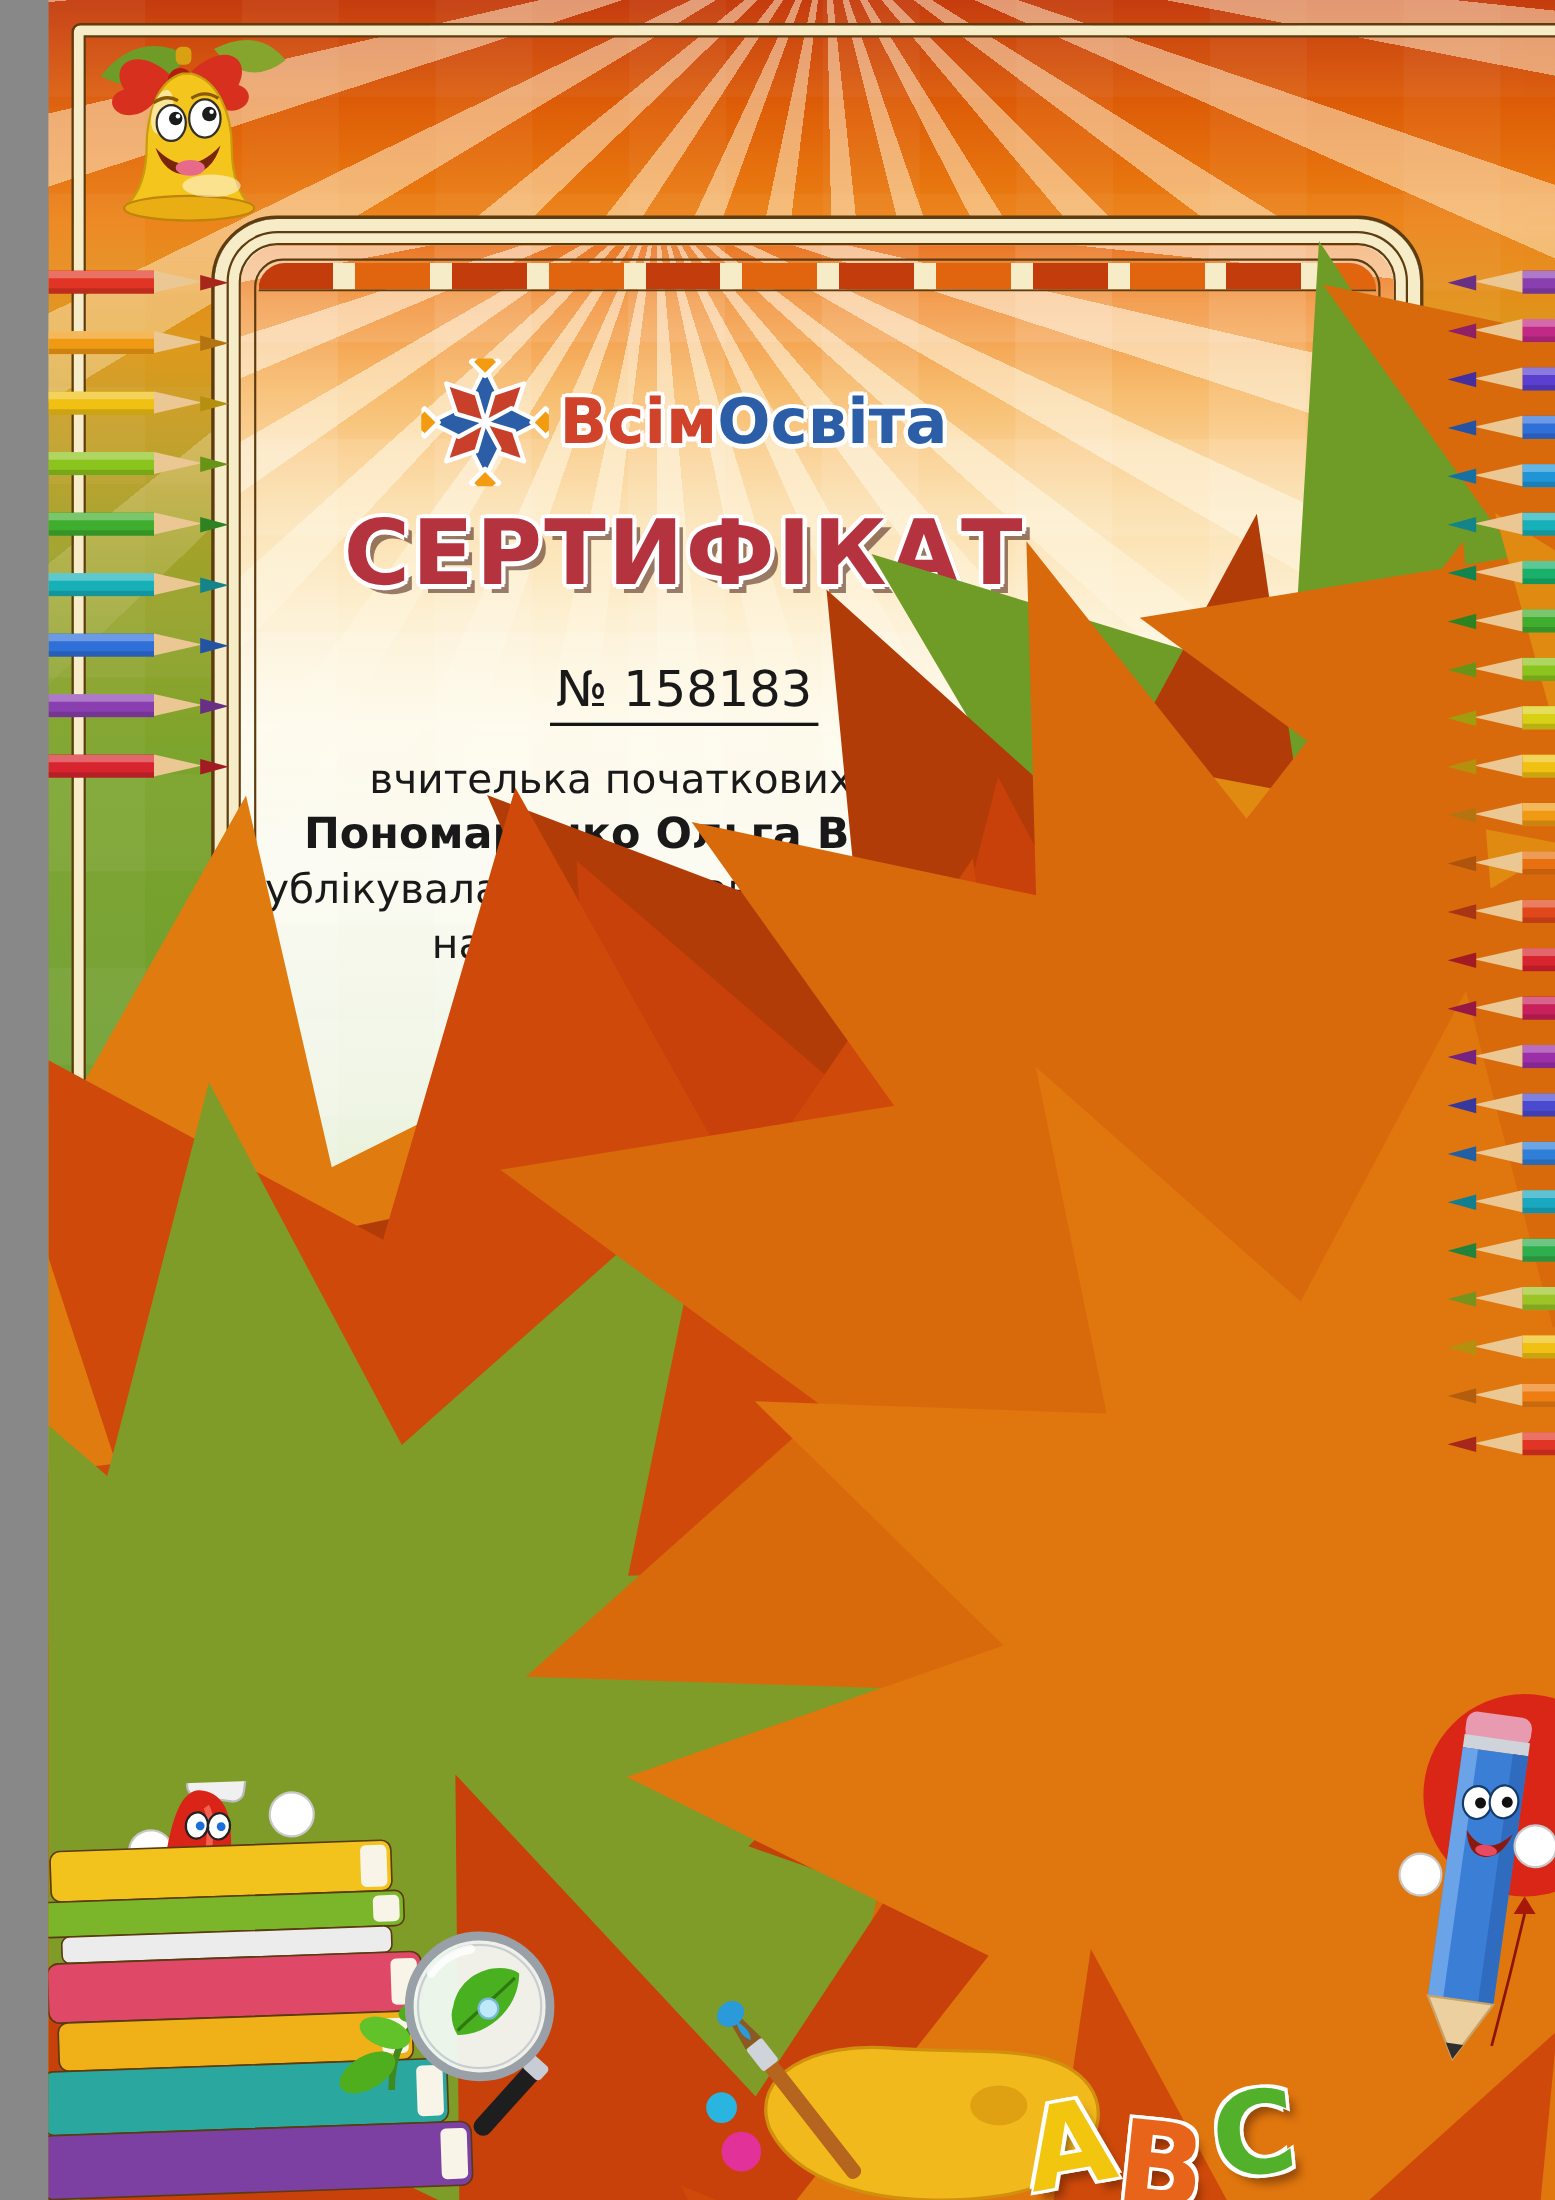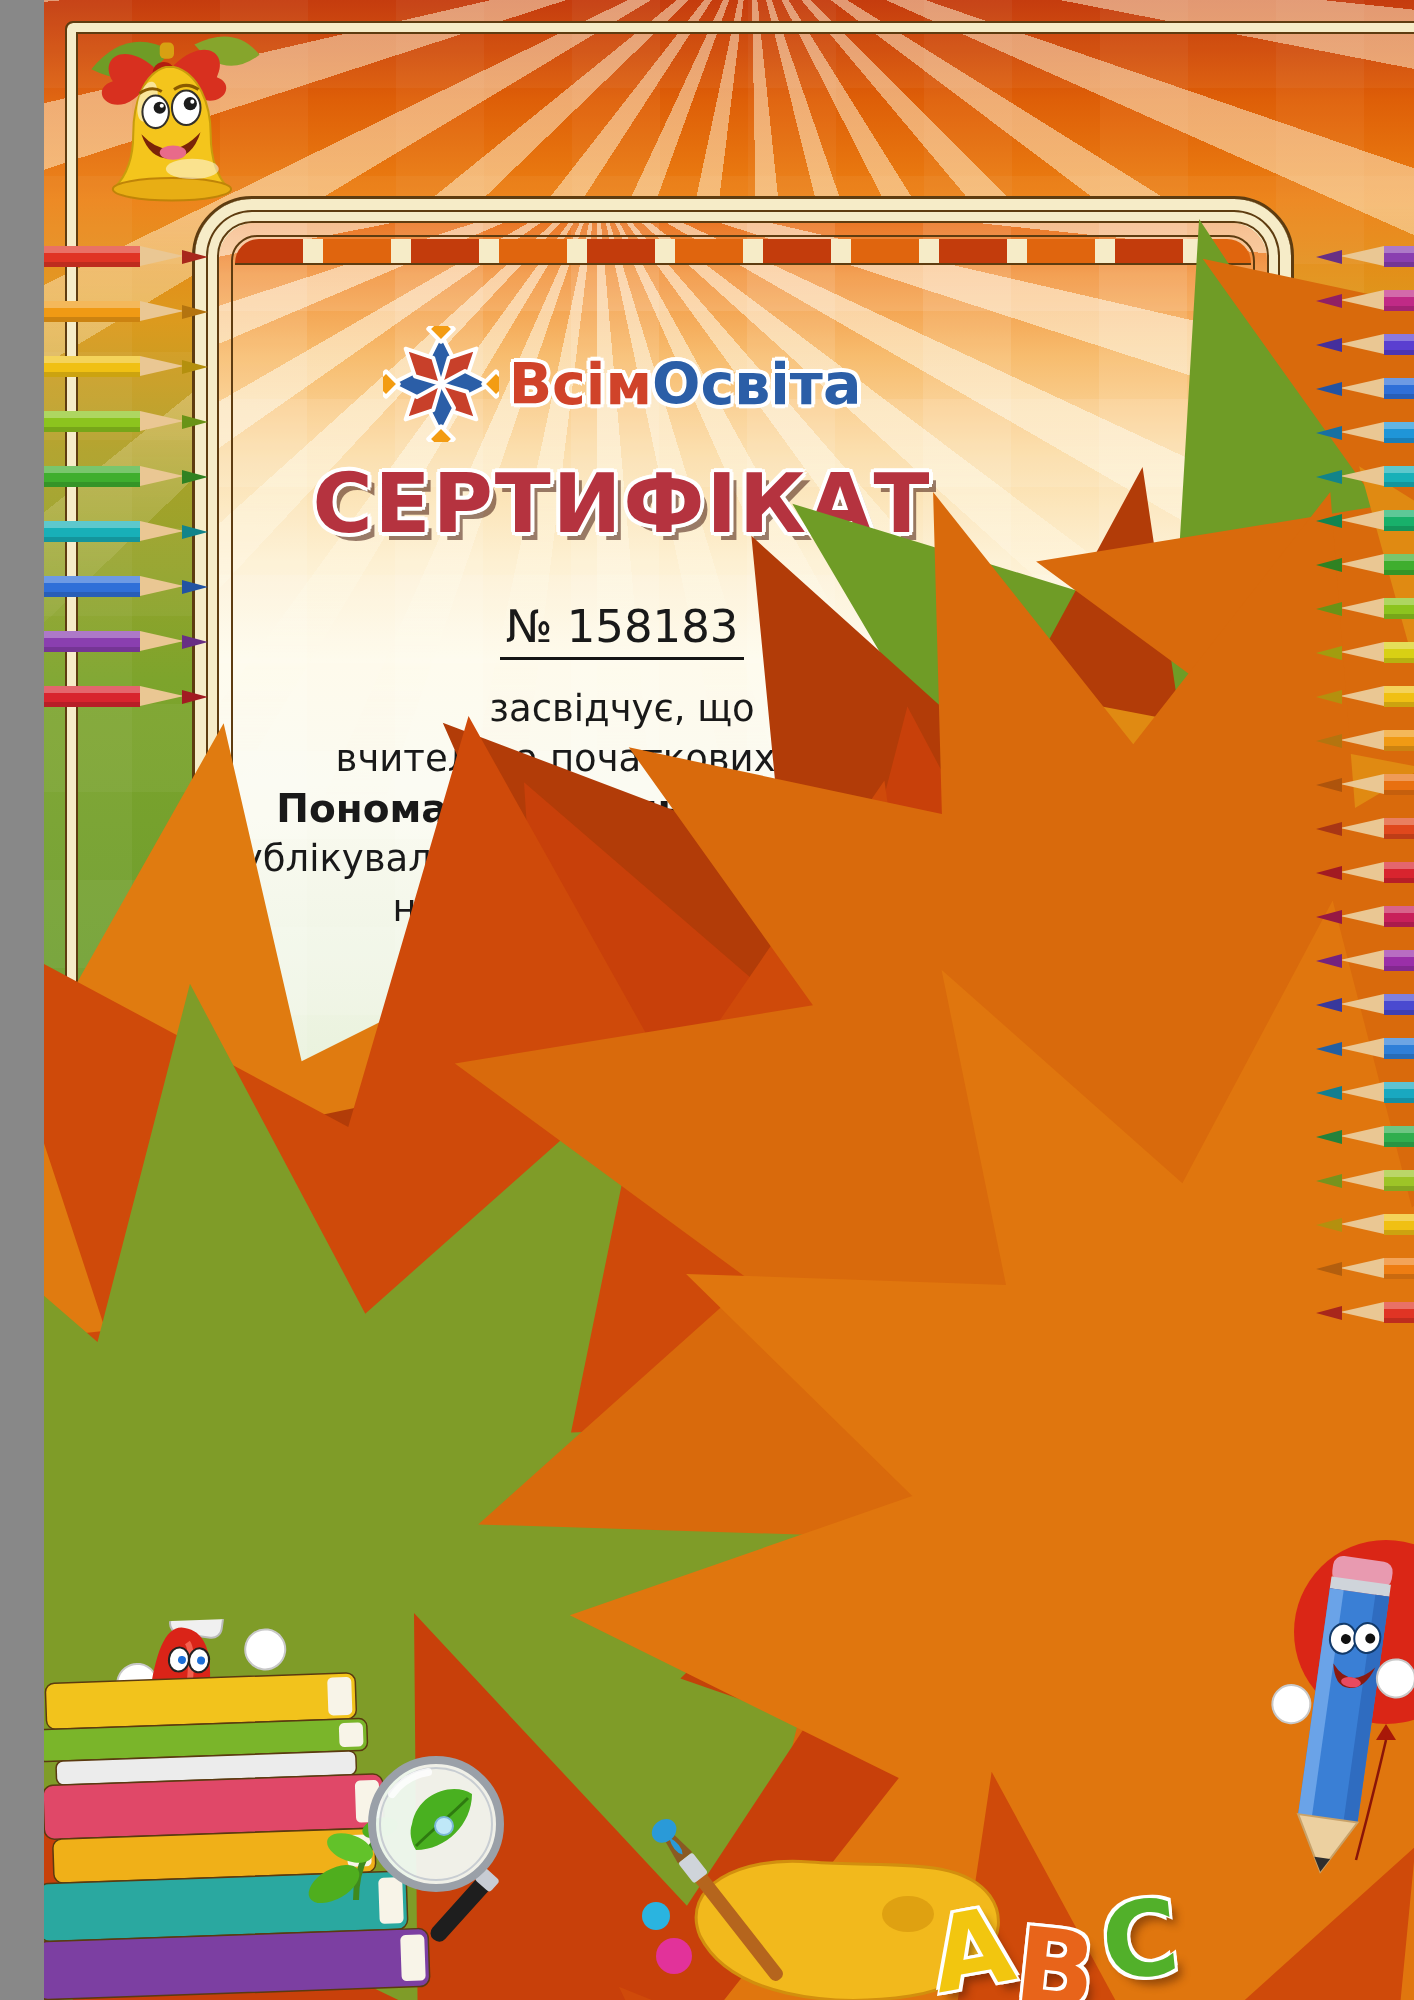--- a/index.html
+++ b/index.html
@@ -160,21 +160,20 @@
         <span class="l-red">Всім</span><span class="l-blue">Освіта</span>
       </div>
     </div>
 
     <div class="title">СЕРТИФІКАТ</div>
     <div class="cert-no">
       <span>№ 158183</span>
     </div>
 
     <div class="body-block">
-      <div>засвідчує, що</div>
       <div>вчителька початкових класів</div>
       <div class="b-name">Пономаренко Ольга Віталіївна</div>
       <div>опублікувала власний авторський матеріал</div>
       <div>на сайті vsimosvita.com</div>
     </div>
 
     <div class="pub-block">
       <div class="pub-label">Назва публікації</div>
       <div>Цифрова валіза педагога.</div>
     </div>

